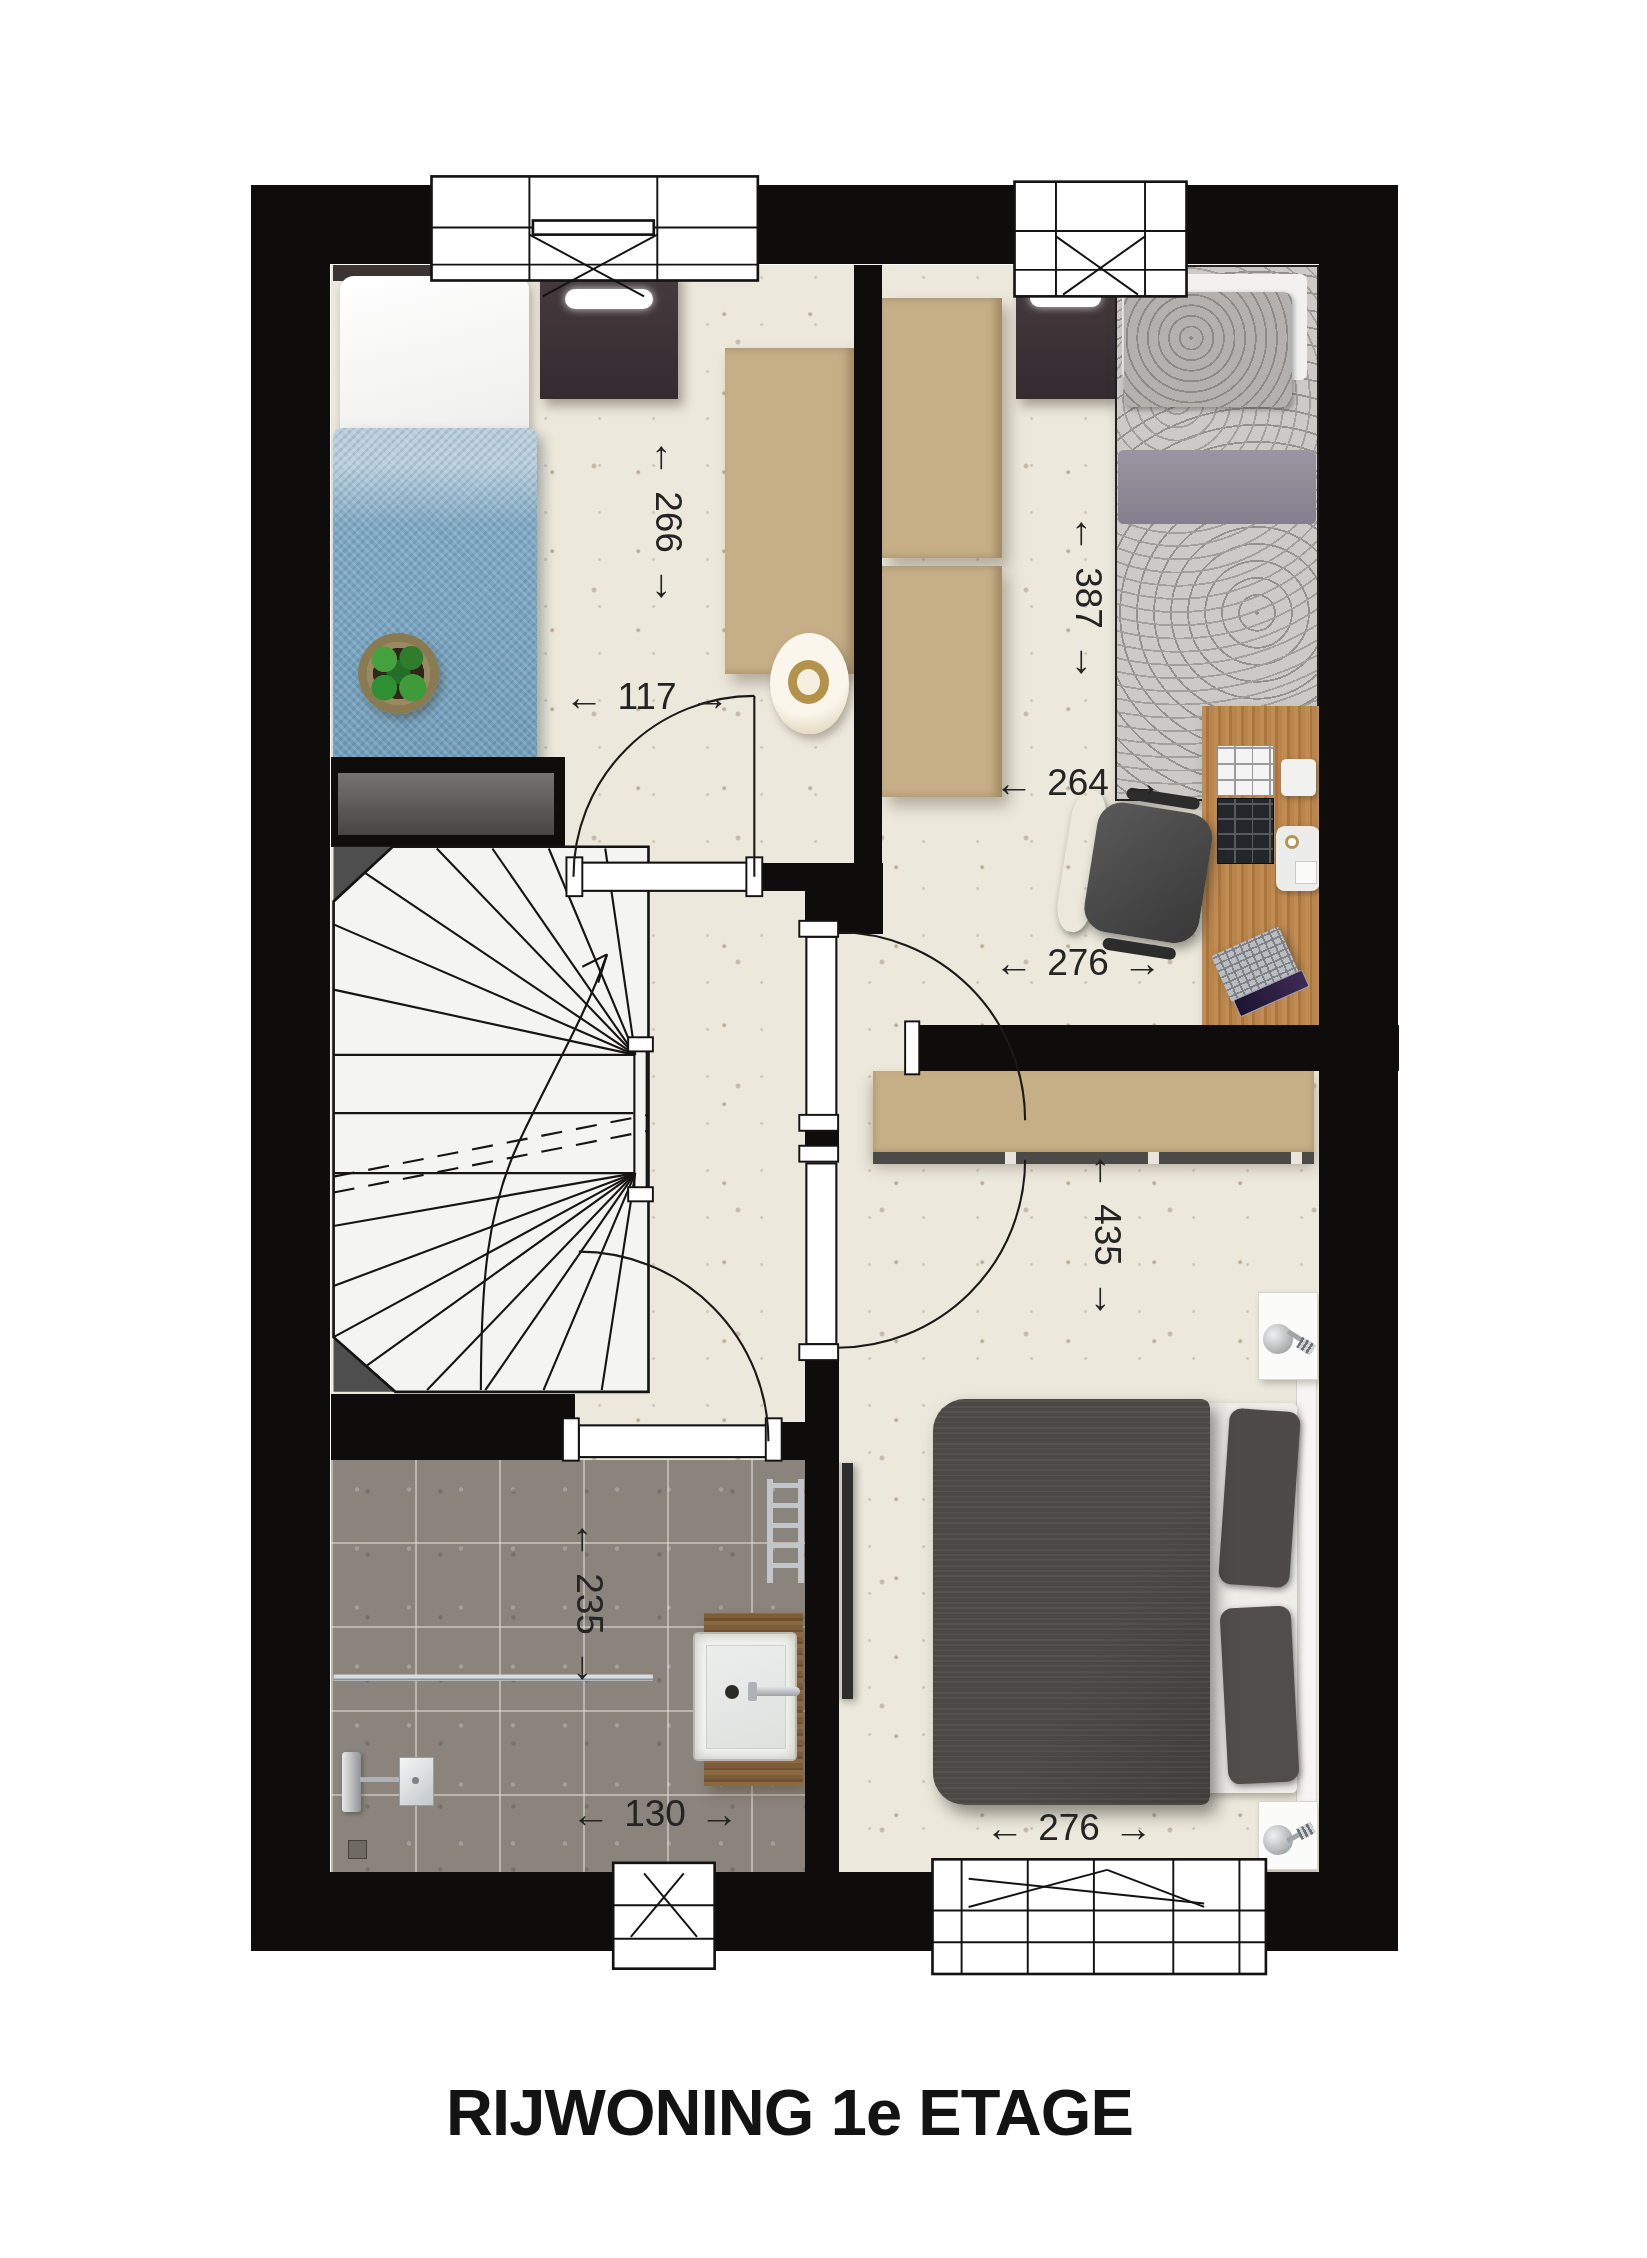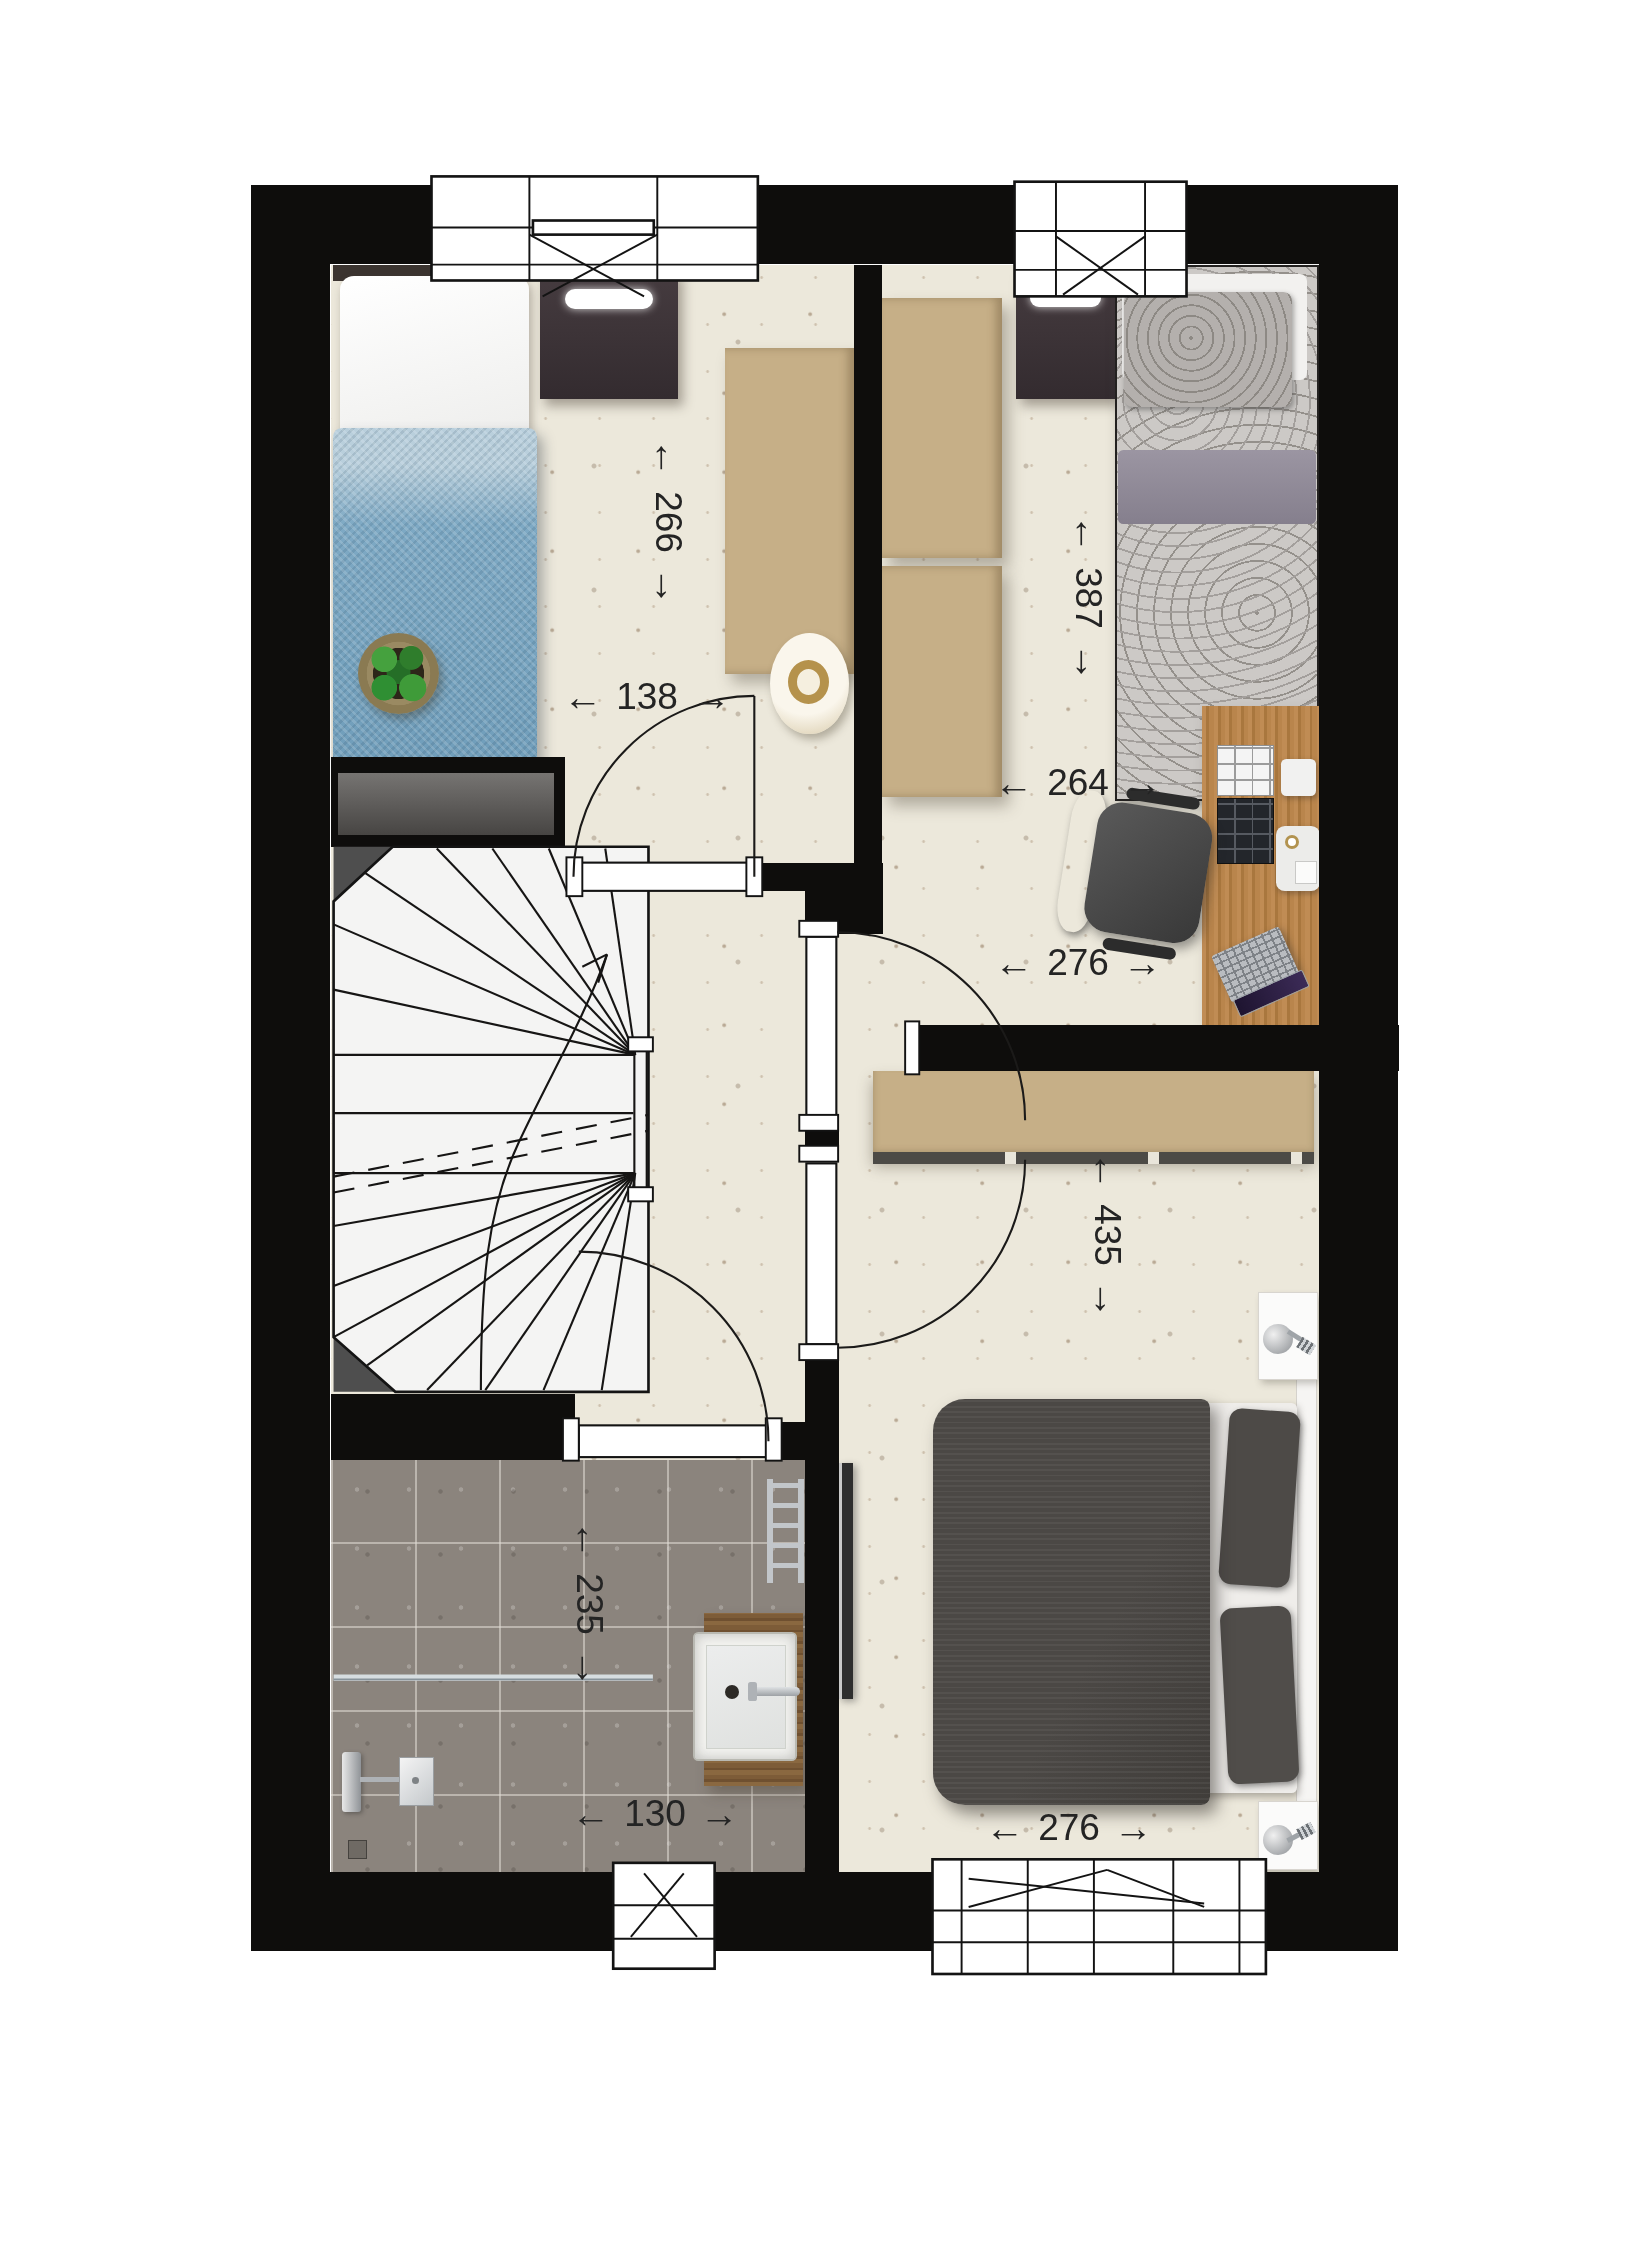--- a/index.html
+++ b/index.html
@@ -307,21 +307,21 @@
     </g>
   </svg>
 
   <div class="dim vertical" style="left:571px;top:501px;">
     <span class="ar">←</span>
     <span>266</span>
     <span class="ar">→</span>
   </div>
   <div class="dim" style="left:550px;top:676px;">
     <span class="ar">←</span>
-    <span>138</span>
+    <span>117</span>
     <span class="ar">→</span>
   </div>
   <div class="dim vertical" style="left:991px;top:577px;">
     <span class="ar">←</span>
     <span>387</span>
     <span class="ar">→</span>
   </div>
   <div class="dim" style="left:981px;top:762px;">
     <span class="ar">←</span>
     <span>264</span>
@@ -346,14 +346,15 @@
     <span class="ar">←</span>
     <span>130</span>
     <span class="ar">→</span>
   </div>
   <div class="dim" style="left:972px;top:1807px;">
     <span class="ar">←</span>
     <span>276</span>
     <span class="ar">→</span>
   </div>
 
+  <div class="title" style="left:172px;top:2075px;width:1235px;">RIJWONING 1e ETAGE</div>
 </div>
 
 
 </body></html>

